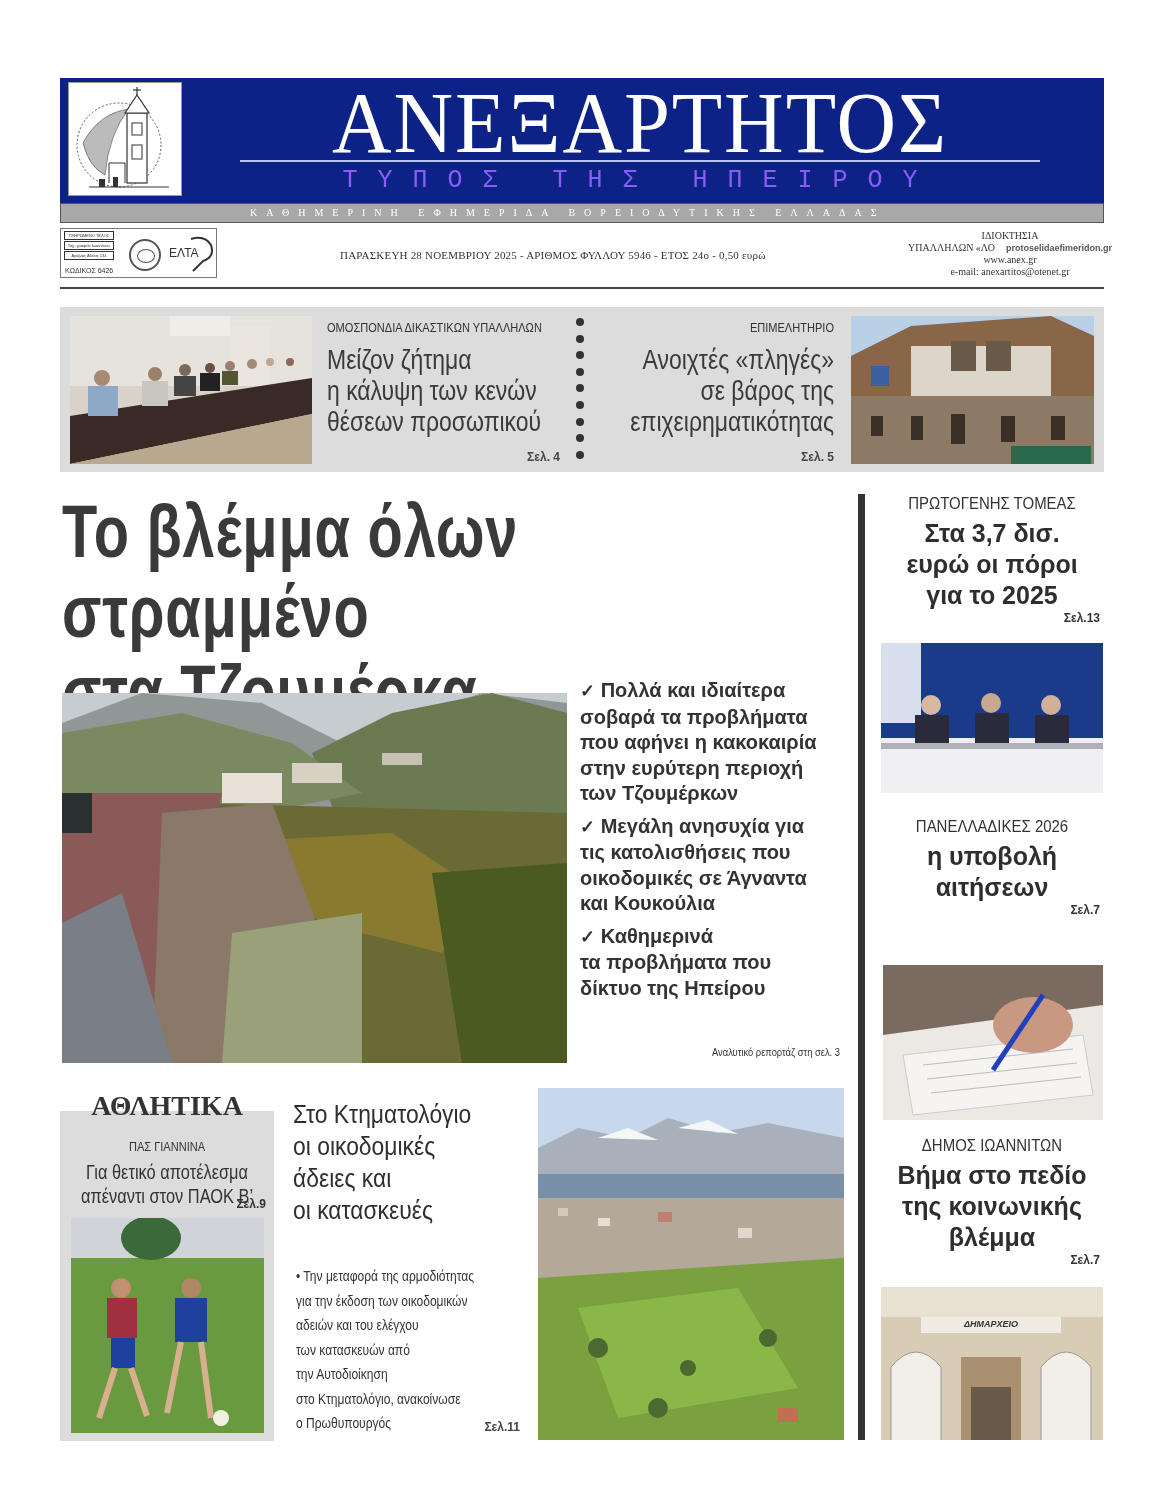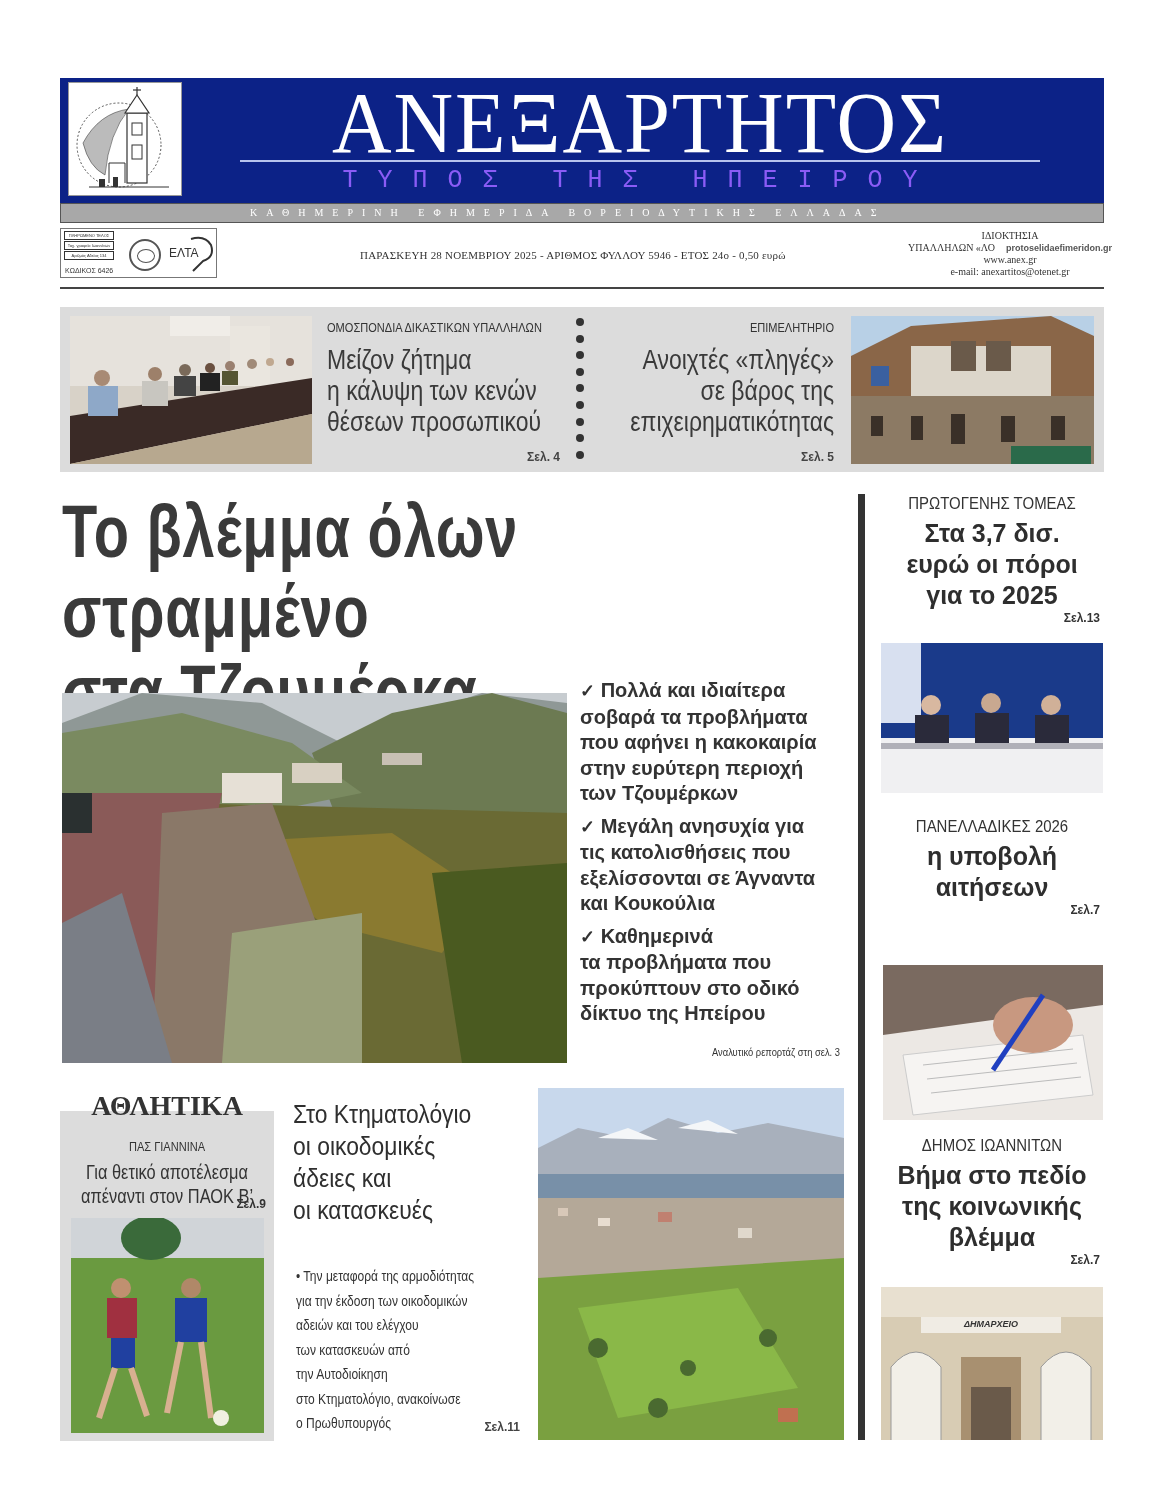--- a/index.html
+++ b/index.html
@@ -17,21 +17,21 @@
   .tagline { left: 250px; top: 205px; font-family: "Liberation Serif", serif; color: #fff; font-size: 10px; letter-spacing: 9px; line-height: 16px; }
 
   
   .postal-box { left: 60px; top: 228px; width: 157px; height: 50px; border: 1px solid #777; background: #fff; }
   .postal-table { position: absolute; left: 3px; top: 2px; width: 50px; font-size: 4px; line-height: 5px; color: #333; }
   .postal-table div { border: 1px solid #333; padding: 1px; margin-bottom: 1px; text-align: center; }
   .postal-code { position: absolute; left: 4px; top: 38px; font-size: 7px; color: #333; }
   .stamp { position: absolute; left: 68px; top: 10px; width: 32px; height: 32px; border-radius: 50%; border: 2px solid #555; }
   .stamp::after { content: ""; position: absolute; left: 6px; top: 8px; width: 16px; height: 12px; border: 1px solid #555; border-radius: 50%; }
   .elta { position: absolute; left: 108px; top: 17px; font-size: 12px; font-weight: normal; color: #333; }
-  .date-line { left: 340px; top: 249px; font-family: "Liberation Serif", serif; font-size: 11px; color: #333; letter-spacing: 0.2px; margin-left: 20px; }
+  .date-line { left: 340px; top: 249px; font-family: "Liberation Serif", serif; font-size: 11px; color: #333; letter-spacing: 0.2px; }
   .owner { left: 905px; top: 230px; width: 210px; text-align: center; font-family: "Liberation Serif", serif; font-size: 10px; line-height: 12px; color: #333; }
   .owner .wm { font-family: "Liberation Sans", sans-serif; font-weight: bold; font-size: 9px; color: #555; padding-left: 11px; }
   .info-rule { left: 60px; top: 287px; width: 1044px; height: 2px; background: #444; }
 
   
   .teaser-band { left: 60px; top: 307px; width: 1044px; height: 165px; background: #dcdcdc; }
   .teaser-img { overflow: hidden; }
   .teaser-kicker { font-family: "Liberation Sans", sans-serif; font-size: 13px; color: #333; transform: scaleX(0.85); transform-origin: left top; white-space: nowrap; }
   .teaser-kicker.right { transform-origin: right top; text-align: right; }
   .teaser-head { font-size: 28px; line-height: 31px; color: #3a3a3a; transform: scaleX(0.82); transform-origin: left top; white-space: nowrap; }
@@ -223,27 +223,26 @@
   <div class="bullet">
     <div><span class="chk">✓</span> <span>Πολλά και ιδιαίτερα</span></div>
     <div>σοβαρά τα προβλήματα</div>
     <div>που αφήνει η κακοκαιρία</div>
     <div>στην ευρύτερη περιοχή</div>
     <div>των Τζουμέρκων</div>
   </div>
   <div class="bullet">
     <div><span class="chk">✓</span> <span>Μεγάλη ανησυχία για</span></div>
     <div>τις κατολισθήσεις που</div>
-    <div>εξελίσσονται σε Άγναντα</div>
+    <div>οικοδομικές σε Άγναντα</div>
     <div>και Κουκούλια</div>
   </div>
   <div class="bullet">
     <div><span class="chk">✓</span> <span>Καθημερινά</span></div>
     <div>τα προβλήματα που</div>
-    <div>προκύπτουν στο οδικό</div>
     <div>δίκτυο της Ηπείρου</div>
   </div>
 </div>
 <div class="abs report-ref">Αναλυτικό ρεπορτάζ στη σελ. 3</div>
 
 <div class="abs rcol" style="top:494px;">
   <div class="r-kicker">ΠΡΩΤΟΓΕΝΗΣ ΤΟΜΕΑΣ</div>
   <div style="margin-top:4px;">
     <div class="r-head">Στα 3,7 δισ.</div>
     <div class="r-head">ευρώ οι πόροι</div>

